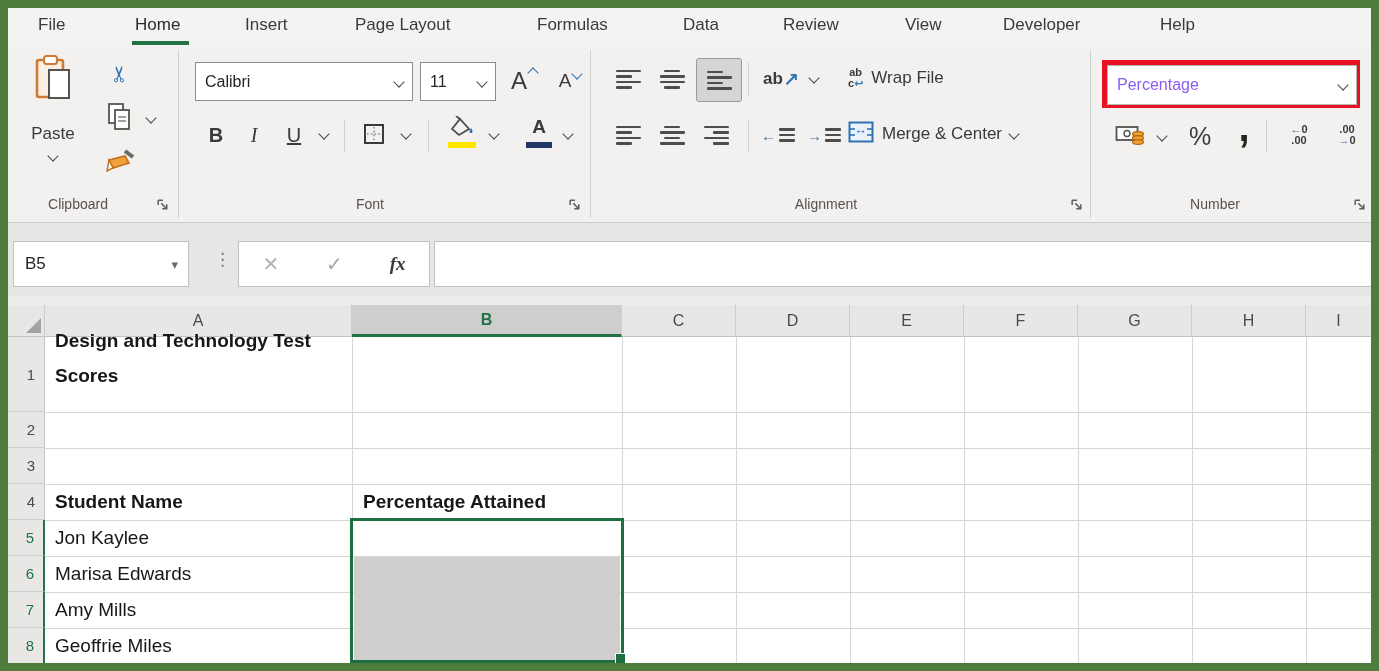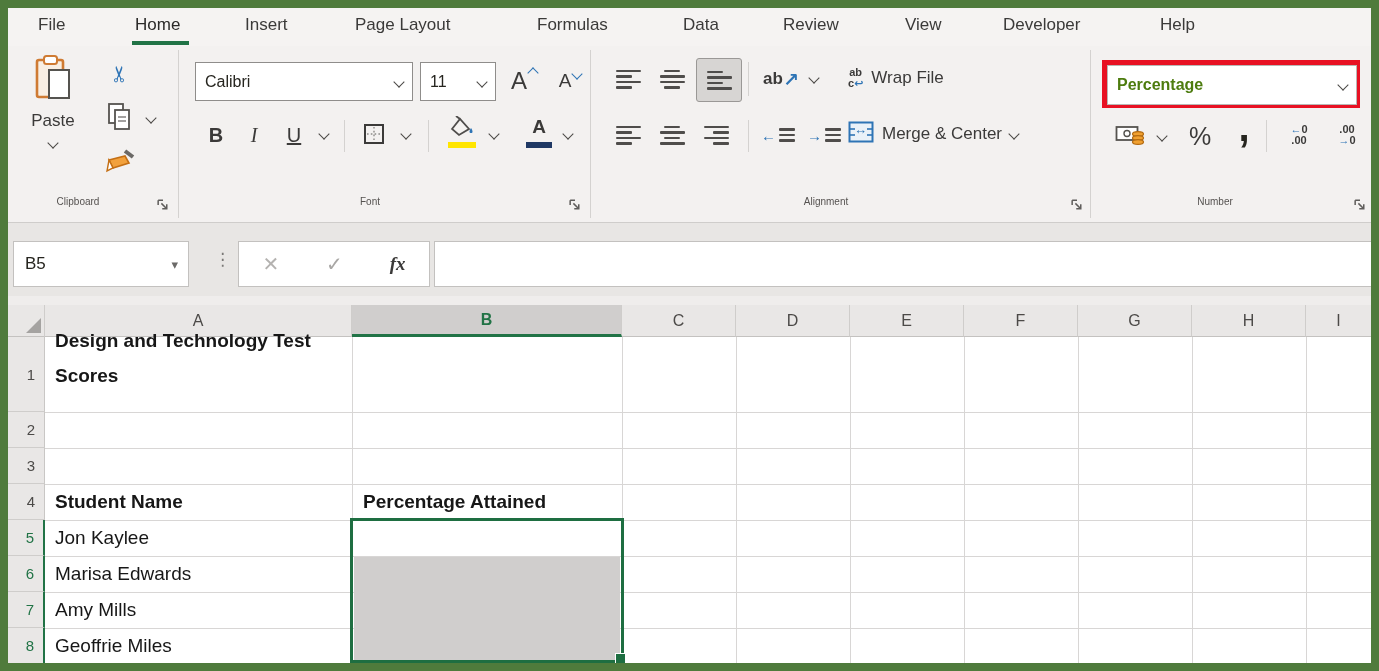--- a/index.html
+++ b/index.html
@@ -10,21 +10,21 @@
   
   .menubar{position:absolute;left:0;top:0;width:1363px;height:38px;background:#f5f3f2;}
   .tab{position:absolute;top:7px;font-size:17px;color:#3b3a39;white-space:nowrap;cursor:default;}
   .tab.active{color:#2b2a29;}
   .tab-underline{position:absolute;top:33px;height:4px;background:#217346;}
 
   
   .ribbon{position:absolute;left:0;top:38px;width:1363px;height:176px;background:#f3f1f0;border-bottom:1px solid #cfcdcb;}
   .vdiv{position:absolute;width:1px;background:#d4d2d0;}
   .minidiv{position:absolute;width:1px;background:#d4d2d0;}
-  .grouplabel{position:absolute;top:150px;font-size:10px;color:#555250;text-align:center;}
+  .grouplabel{position:absolute;top:150px;font-size:14px;color:#555250;text-align:center;}
   .launcher{position:absolute;top:152px;width:14px;height:14px;}
   .btn{display:flex;align-items:center;justify-content:center;}
   .chev{display:inline-block;width:7px;height:7px;border-right:1.7px solid #4a4846;border-bottom:1.7px solid #4a4846;transform:rotate(45deg);}
   .chev.blue{border-color:#2e74b5;}
   .combo{position:absolute;background:#fff;border:1px solid #8f8d8b;display:flex;align-items:center;}
   .combo .ctext{flex:1;padding-left:9px;font-size:16px;color:#26251f;white-space:nowrap;overflow:hidden;}
   .combo .chev{margin-right:9px;}
   .bars{display:flex;flex-direction:column;gap:3px;}
   .bars i{display:block;height:2.5px;background:#4f4d4b;border-radius:1px;}
   .valign-sel{background:#d7d5d3;border:1px solid #9a9896;border-radius:3px;}
@@ -83,21 +83,21 @@
     <div class="vdiv" style="left:1082px;top:4px;height:168px"></div>
 
     <div class="abs" style="left:12px;top:8px;width:66px;height:130px;display:flex;flex-direction:column;align-items:center;">
       <span>
         <svg width="40" height="48" viewBox="0 0 40 48">
           <rect x="4" y="6" width="26" height="37" rx="2" fill="#f9efe3" stroke="#cf7b33" stroke-width="2.6"></rect>
           <rect x="11" y="2" width="13" height="8" rx="2.5" fill="#ffffff" stroke="#cf7b33" stroke-width="2"></rect>
           <rect x="16" y="16" width="20" height="28" fill="#ffffff" stroke="#55534f" stroke-width="2"></rect>
         </svg>
       </span>
-      <span class="icontext" style="margin-top:5px">Paste</span>
+      <span class="icontext" style="margin-top:18px">Paste</span>
       <span class="chev" style="margin-top:8px"></span>
     </div>
     <div class="abs btn" style="left:94px;top:12px;width:36px;height:32px">
       <span style="display:inline-block;transform:rotate(-90deg);font-size:22px;color:#2e74b5;">✂</span>
     </div>
     <div class="abs btn" style="left:94px;top:56px;width:36px;height:32px">
       <span>
         <svg width="26" height="28" viewBox="0 0 26 28">
           <rect x="2" y="2" width="14" height="19" fill="#ffffff" stroke="#55534f" stroke-width="1.8"></rect>
           <rect x="8" y="8" width="14" height="19" fill="#ffffff" stroke="#55534f" stroke-width="1.8"></rect>
@@ -279,21 +279,21 @@
     </div>
     <span class="grouplabel" style="left:766px;width:104px">Alignment</span>
     <span class="launcher" style="left:1062px">
       <svg width="14" height="14" viewBox="0 0 13 13">
             <path d="M2 2 h4.5 M2 2 v4.5 M5 5 l4.5 4.5 M10 5.8 v4.2 h-4.2" fill="none" stroke="#5f5d5b" stroke-width="1.4"></path>
           </svg>
     </span>
 
     <div class="abs" style="left:1094px;top:14px;width:258px;height:48px;border:5px solid #e81123;box-sizing:border-box;background:#e81123">
       <div class="combo" style="left:0;top:0;width:248px;height:38px;border:1px solid #b9b7b5">
-        <span class="ctext" style="color:#4d7c0f;font-weight:700">Percentage</span>
+        <span class="ctext" style="color:#8b5cf6;font-weight:400">Percentage</span>
         <span class="chev"></span>
       </div>
     </div>
     <div class="abs btn" style="left:1102px;top:74px;width:40px;height:34px">
       <span>
         <svg width="30" height="24" viewBox="0 0 30 24">
           <rect x="1.5" y="4" width="21" height="13" fill="#ffffff" stroke="#55534f" stroke-width="1.8"></rect>
           <circle cx="12" cy="10.5" r="3" fill="none" stroke="#55534f" stroke-width="1.4"></circle>
           <ellipse cx="23" cy="11" rx="5.5" ry="2.4" fill="#f0a030" stroke="#b36a10" stroke-width="1.2"></ellipse>
           <ellipse cx="23" cy="15" rx="5.5" ry="2.4" fill="#f0a030" stroke="#b36a10" stroke-width="1.2"></ellipse>

